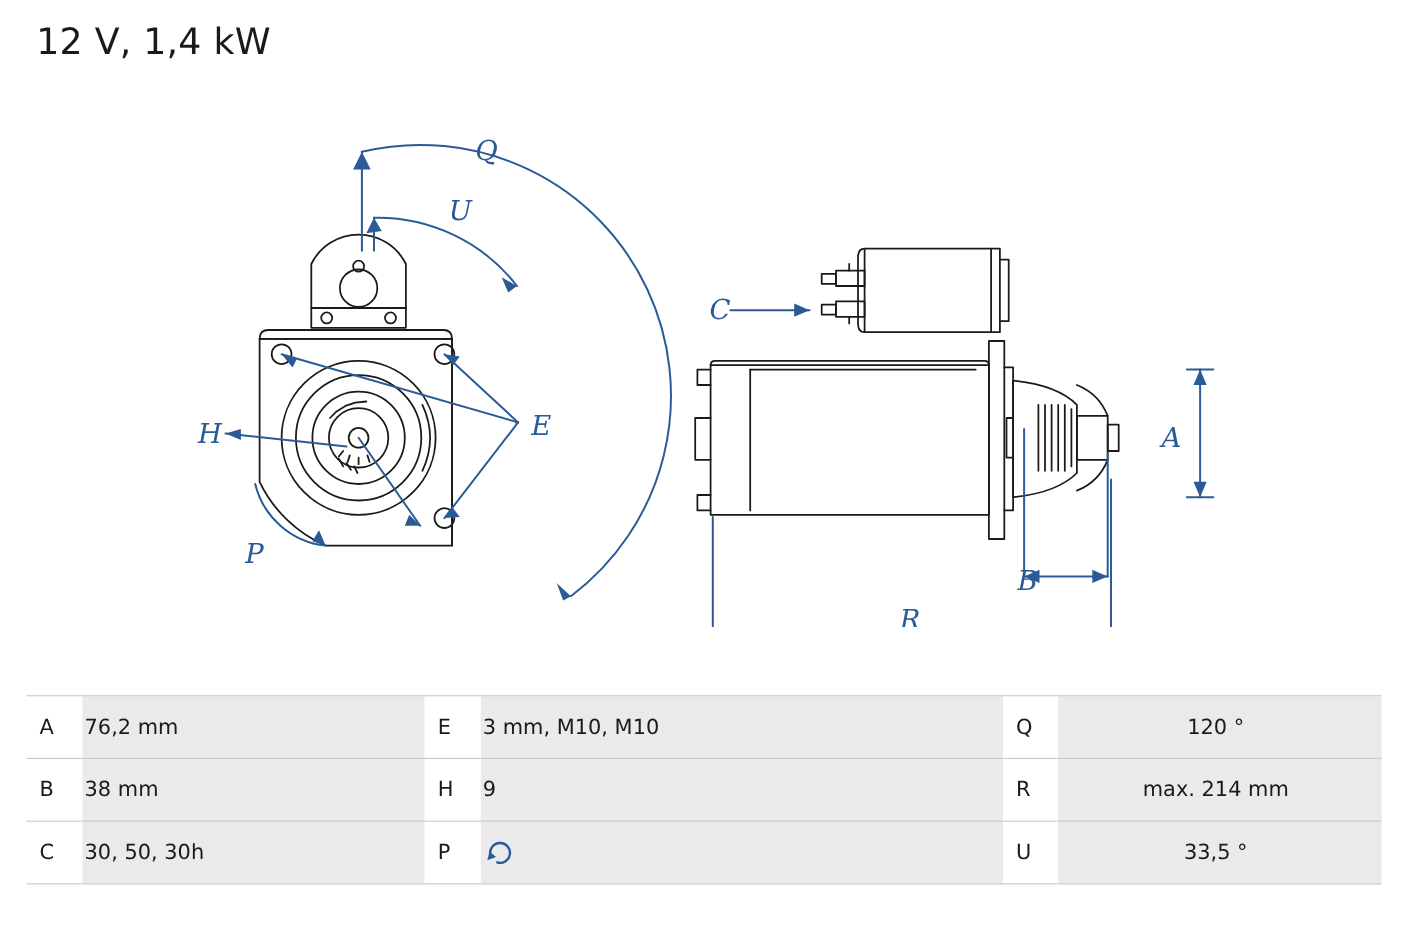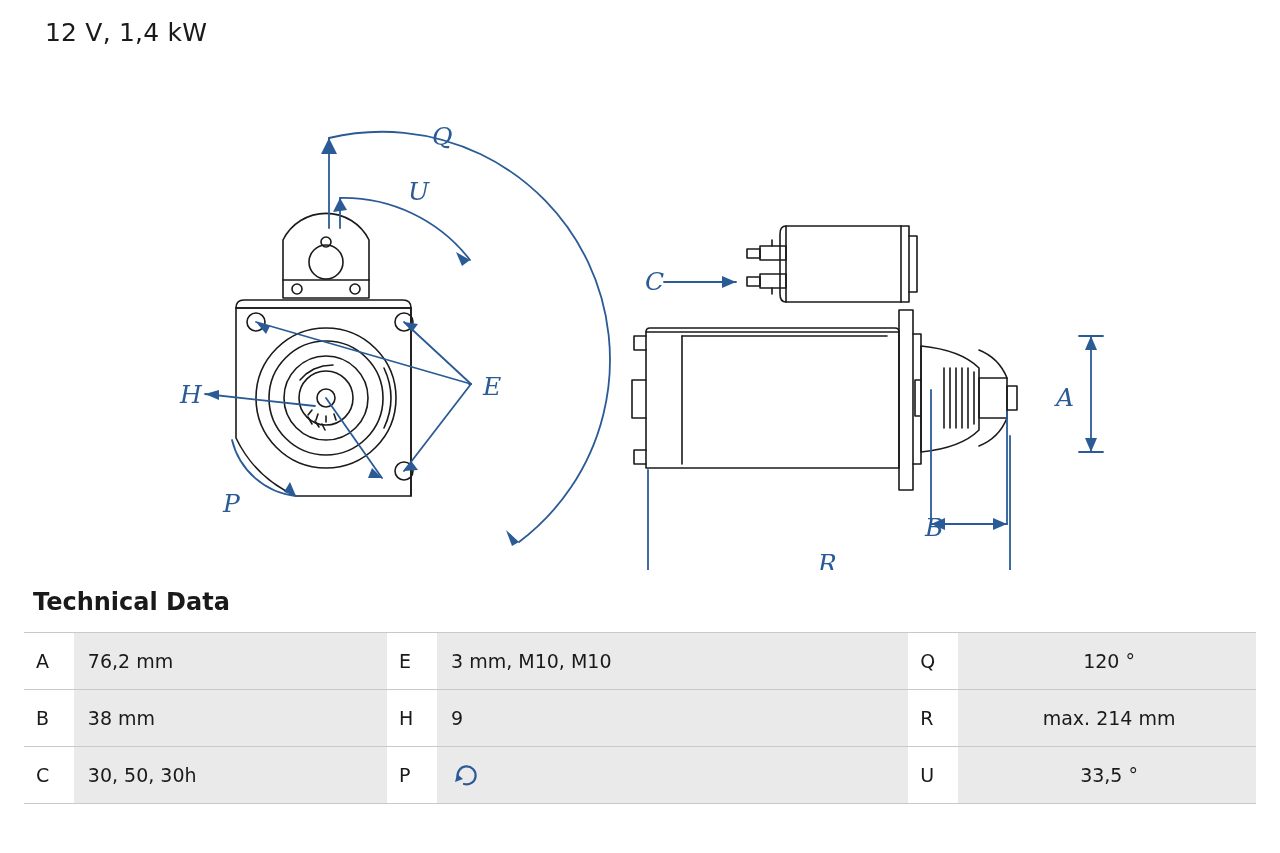--- a/index.html
+++ b/index.html
@@ -15,23 +15,23 @@
     position: relative;
     overflow: hidden;
   }
   .page {
     position: relative;
     width: 1280px;
     height: 853px;
   }
   .title {
     position: absolute;
-    left: 45px;
+    left: 33px;
     top: 18px;
-    font-size: 25px;
+    font-size: 33px;
     font-weight: 400;
     color: #1a1a1a;
     letter-spacing: 0.2px;
   }
   .drawing {
     position: absolute;
     left: 0;
     top: 50px;
     width: 1280px;
     height: 520px;
@@ -67,21 +67,21 @@
   }
   td.key {
     width: 34px;
     text-align: left;
     padding-left: 12px;
     padding-right: 6px;
     background: #ffffff;
   }
   td.val {
     background: #eaeaea;
-    padding-left: 14px;
+    padding-left: 2px;
   }
   td.val.c1 { width: 310px; }
   td.val.c2 { width: 480px; }
   td.val.c3 { width: 290px; text-align: center; }
   .spin-icon {
     display: inline-block;
     vertical-align: middle;
   }
   svg { display: block; }
 </style>
@@ -224,21 +224,20 @@
         <text x="180" y="353">H</text>
         <text x="223" y="462">P</text>
         <text x="645" y="240">C</text>
         <text x="1056" y="356">A</text>
         <text x="925" y="486">B</text>
         <text x="818" y="522">R</text>
       </g>
     </svg>
   </div>
 
-  <div class="section-heading">Technical Data</div>
 
   <table class="data-table">
     <tbody>
       <tr>
         <td class="key">A</td>
         <td class="val c1">76,2 mm</td>
         <td class="key">E</td>
         <td class="val c2">3 mm, M10, M10</td>
         <td class="key">Q</td>
         <td class="val c3">120 °</td>

